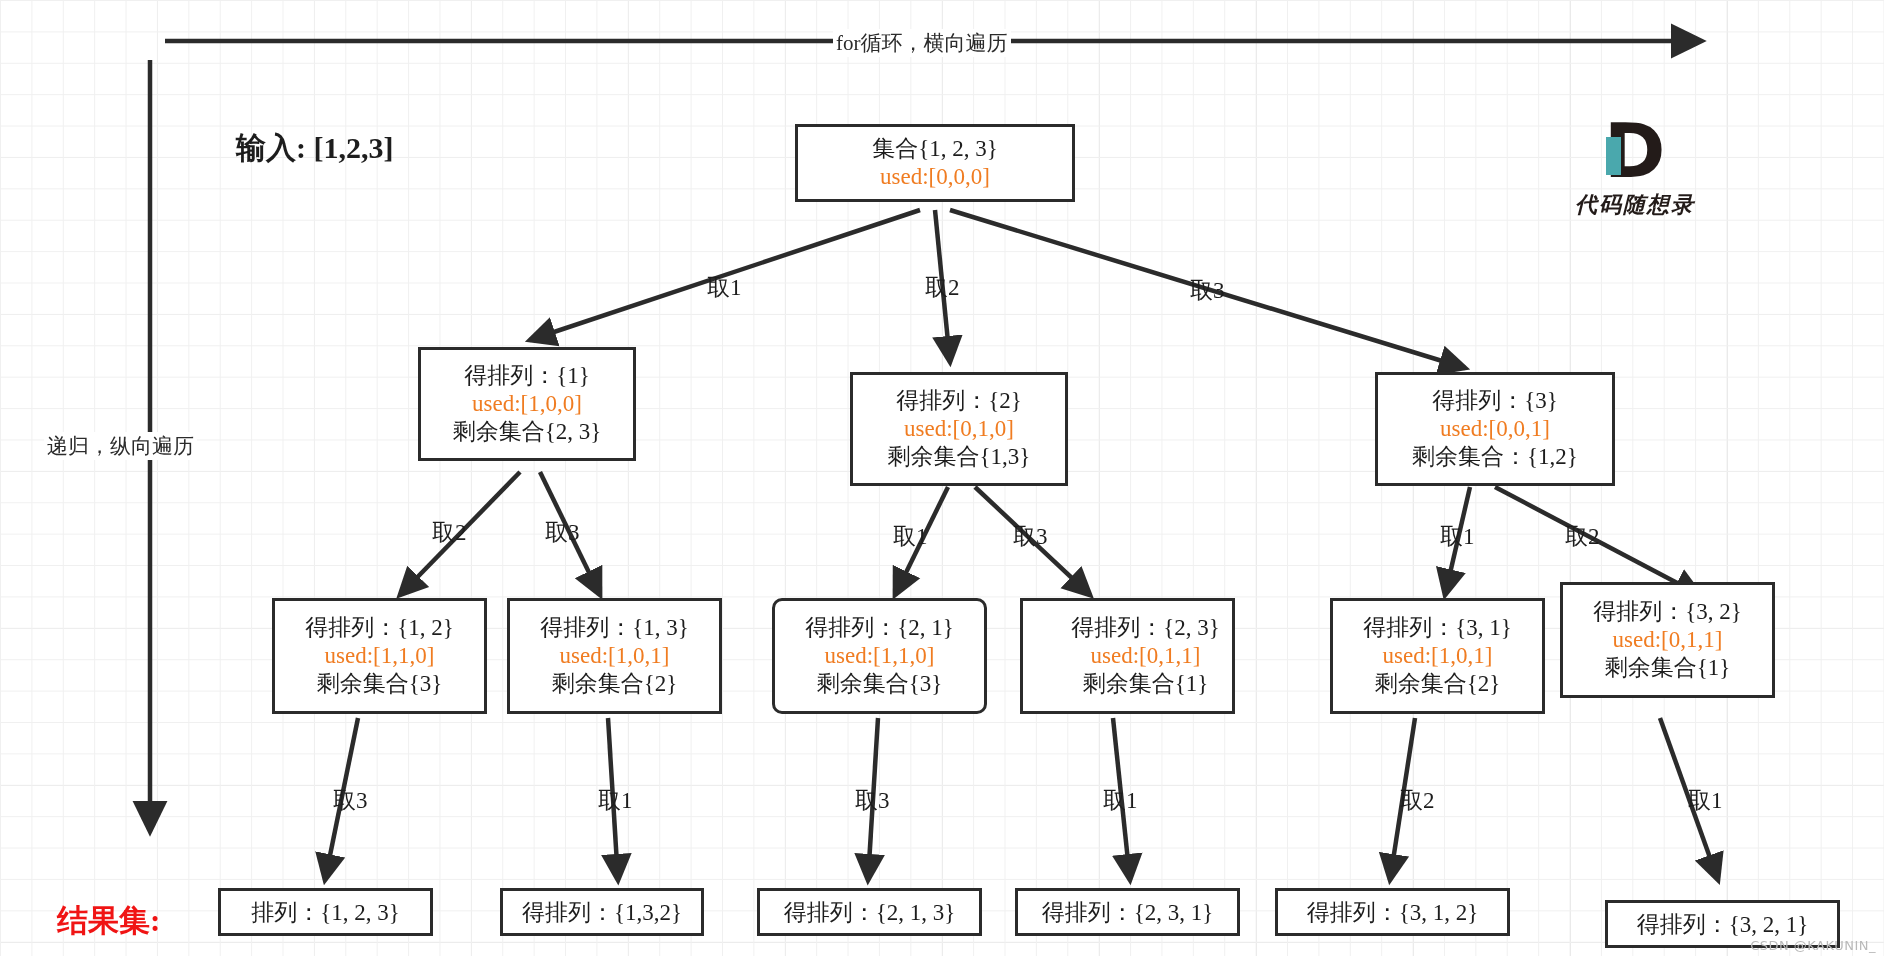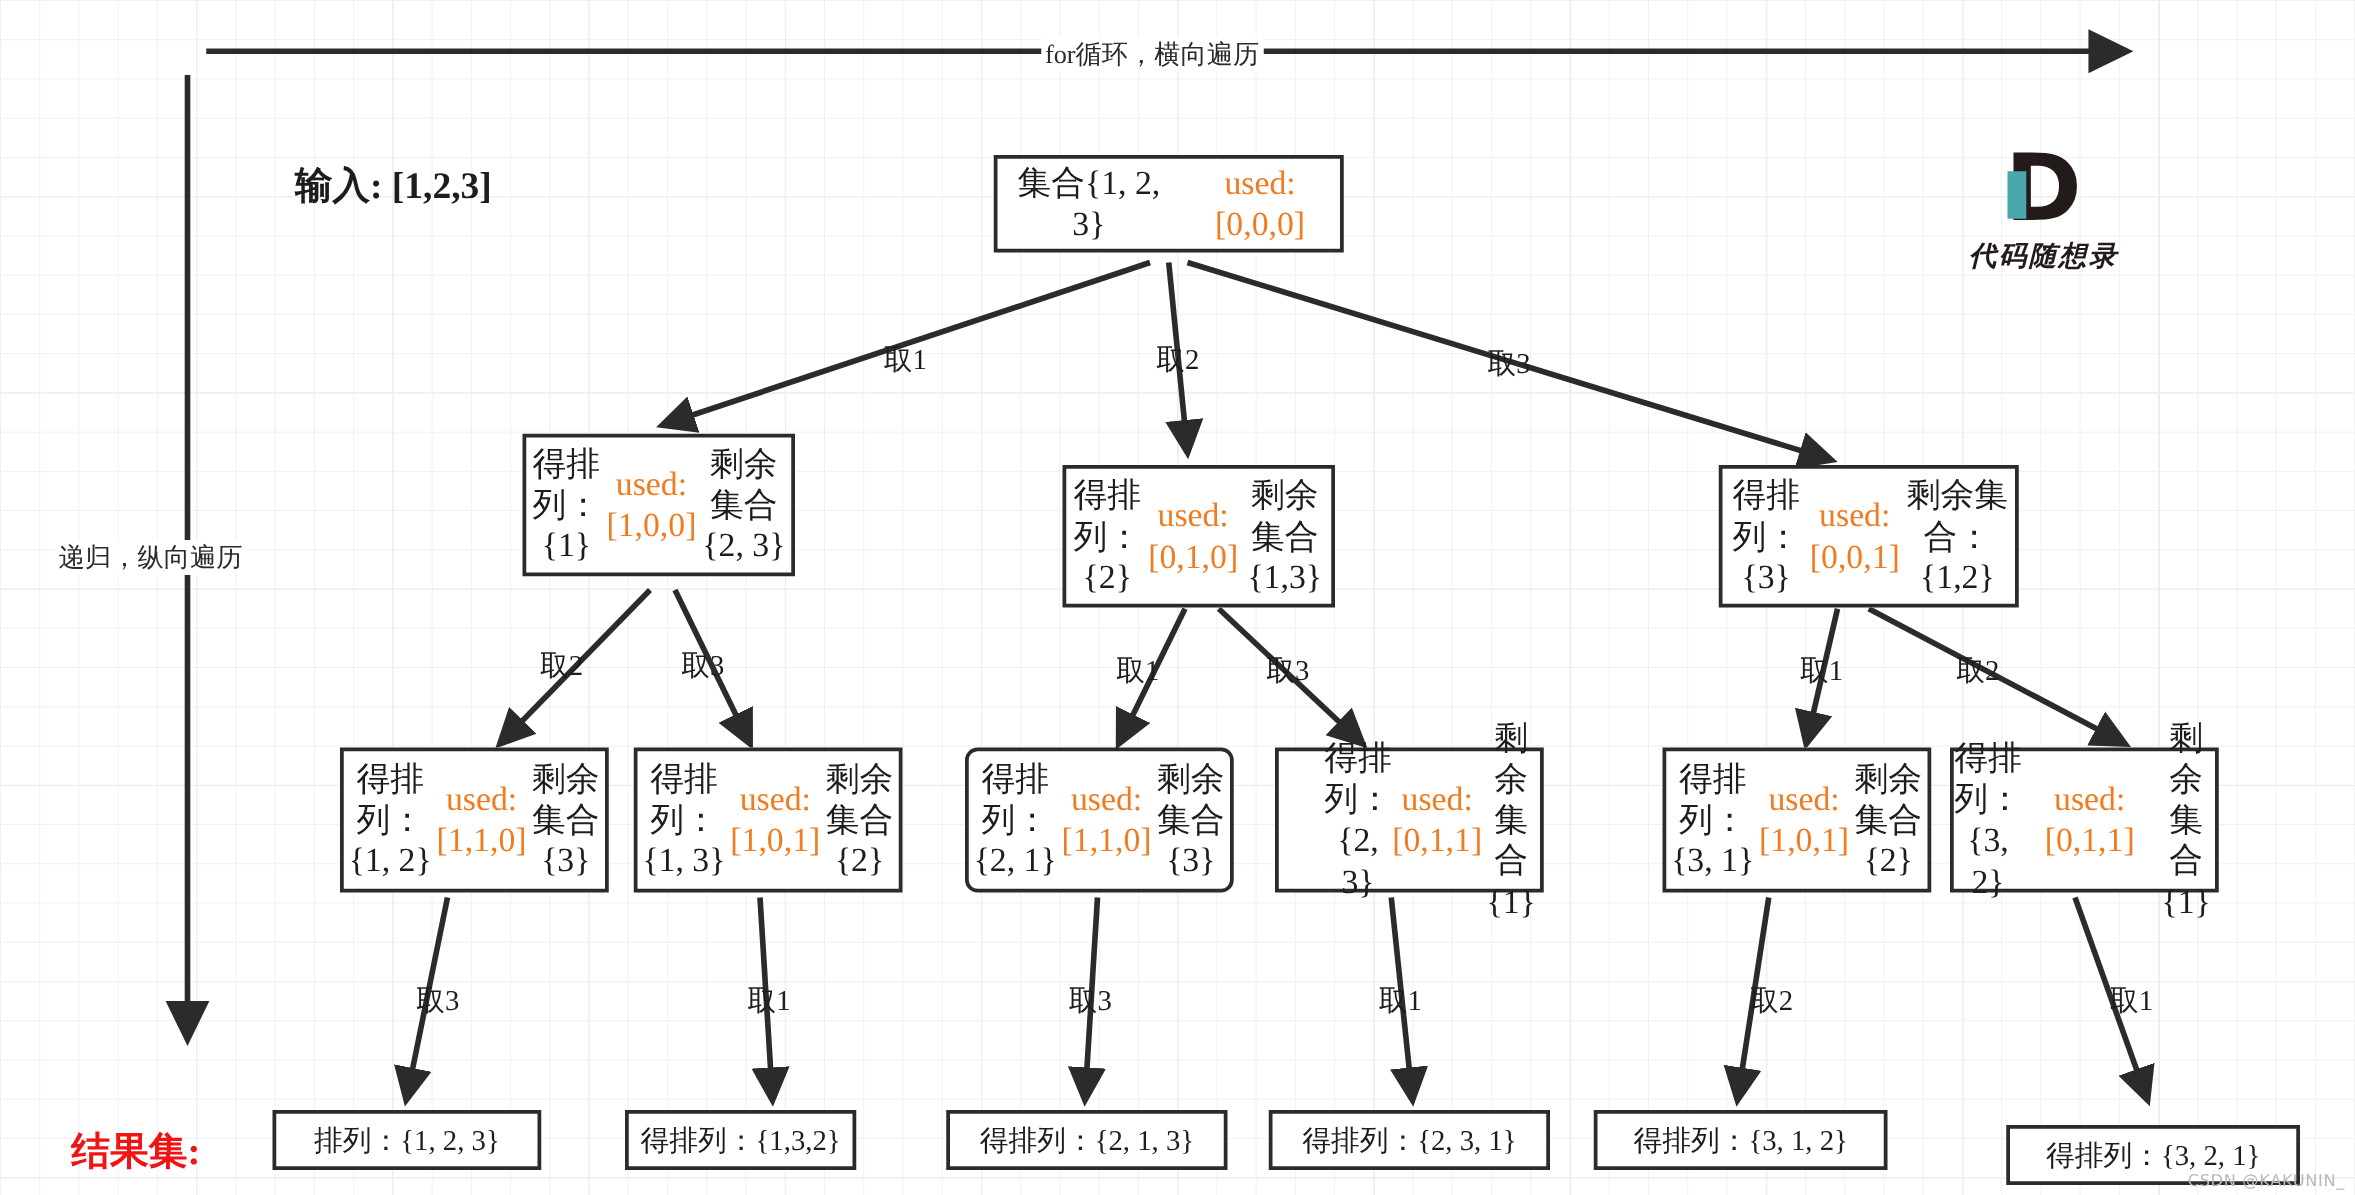--- a/index.html
+++ b/index.html
@@ -28,26 +28,26 @@
     width: 1884px;
     height: 956px;
     pointer-events: none;
   }
   .node {
     position: absolute;
     box-sizing: border-box;
     border: 3.5px solid #2b2b2b;
     background: #ffffff;
     display: flex;
-    flex-direction: row;
+    flex-direction: column;
     align-items: center;
     justify-content: center;
     line-height: 1.22;
     color: #1d1d1d;
-    font-size: 27px;
+    font-size: 23px;
     text-align: center;
     z-index: 3;
   }
   .node .used {
     color: #f07c21;
   }
   .leafnode {
     position: absolute;
     box-sizing: border-box;
     border: 3.5px solid #2b2b2b;
@@ -244,30 +244,30 @@
   <div class="node" style="left:1020px; top:598px; width:215px; height:116px;padding-left:36px;">
     <div>得排列：{2, 3}</div>
     <div class="used">used:[0,1,1]</div>
     <div>剩余集合{1}</div>
   </div>
   <div class="node" style="left:1330px; top:598px; width:215px; height:116px;">
     <div>得排列：{3, 1}</div>
     <div class="used">used:[1,0,1]</div>
     <div>剩余集合{2}</div>
   </div>
-  <div class="node" style="left:1560px; top:598px; width:215px; height:116px;gap:18px;">
+  <div class="node" style="left:1560px; top:582px; width:215px; height:116px;">
     <div>得排列：{3, 2}</div>
     <div class="used">used:[0,1,1]</div>
     <div>剩余集合{1}</div>
   </div>
 
   <div class="leafnode" style="left:218px; top:888px; width:215px; height:48px;">
     <span>排列：{1, 2, 3}</span>
   </div>
-  <div class="leafnode" style="left:500px; top:888px; width:185px; height:48px;">
+  <div class="leafnode" style="left:500px; top:888px; width:204px; height:48px;">
     <span>得排列：{1,3,2}</span>
   </div>
   <div class="leafnode" style="left:757px; top:888px; width:225px; height:48px;text-align:center;">
     <span>得排列：{2, 1, 3}</span>
   </div>
   <div class="leafnode" style="left:1015px; top:888px; width:225px; height:48px;">
     <span>得排列：{2, 3, 1}</span>
   </div>
   <div class="leafnode" style="left:1275px; top:888px; width:235px; height:48px;">
     <span>得排列：{3, 1, 2}</span>

